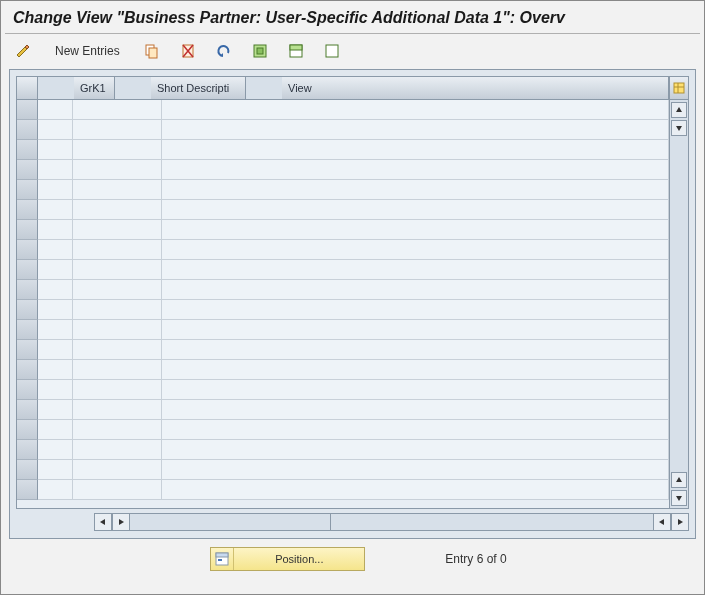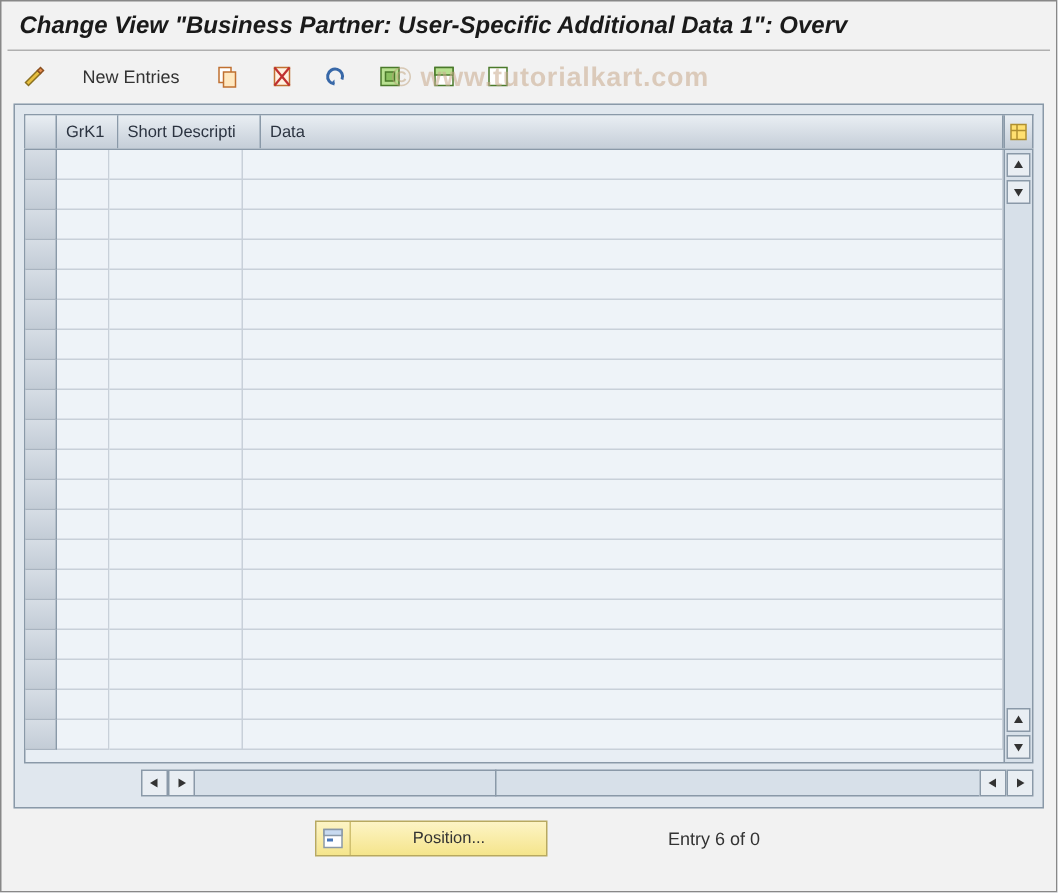--- a/index.html
+++ b/index.html
@@ -15,21 +15,21 @@
   .tb-btn.text{padding:0 8px;font-size:12px;color:#333;}
   .tb-btn svg{display:block;}
   .content-area{position:absolute;top:68px;left:8px;right:8px;bottom:55px;
     border:1px solid #8a99a8;background:#e0e7ee;box-sizing:border-box;}
   .grid-wrap{position:absolute;top:6px;left:6px;right:6px;bottom:32px;}
   .ghead{display:flex;height:22px;background:#d7e0e9;border:1px solid #8a99a8;
     border-bottom:none;position:relative;}
   .ghead .rowsel{width:20px;border-right:1px solid #8a99a8;
     background:linear-gradient(#e9eef3,#c5ced8);}
   .ghead .hcell{border-right:1px solid #8a99a8;display:flex;align-items:center;
-    padding-left:6px;color:#2b3340;background:linear-gradient(#e9eef3,#c5ced8);}
+    padding-left:6px;color:#2b3340;background:linear-gradient(#e9eef3,#c5ced8);margin-left:36px;}
   .hcell.c1{width:34px;}
   .hcell.c2{width:88px;text-align:center;}
   .hcell.c3{flex:1;}
   .ghead .corner{width:18px;border-left:1px solid #8a99a8;
     background:linear-gradient(#e9eef3,#c5ced8);display:flex;align-items:center;
     justify-content:center;}
   .gbody{border:1px solid #8a99a8;height:calc(100% - 22px);position:relative;display:flex;
     background:#e8eef4;}
   .rows{flex:1;}
   .row{display:flex;height:20px;}
@@ -114,31 +114,28 @@
         <rect x="2" y="2" width="12" height="5" fill="#b8e090" stroke="#4a7a2a"></rect>
       </svg>
     </div>
     <div class="tb-btn">
       <svg width="16" height="16">
         <rect x="2" y="2" width="12" height="12" fill="#fff" stroke="#4a7a2a"></rect>
       </svg>
     </div>
   </div>
 
-  <div class="watermark">
-    <span class="c">©</span><span> www.tutorialkart.com</span>
-  </div>
 
   <div class="content-area">
     <div class="grid-wrap">
       <div class="ghead">
         <div class="rowsel"></div>
         <div class="hcell c1">GrK1</div>
         <div class="hcell c2">Short Descripti</div>
-        <div class="hcell c3">Data</div>
+        <div class="hcell c3">View</div>
         <div class="corner">
           <svg width="12" height="12">
             <rect x="1" y="1" width="10" height="10" fill="#ffe070" stroke="#b09030"></rect>
             <line x1="1" y1="5" x2="11" y2="5" stroke="#b09030"></line>
             <line x1="5" y1="1" x2="5" y2="11" stroke="#b09030"></line>
           </svg>
         </div>
       </div>
       <div class="gbody">
         <div class="rows" id="rows-container">

